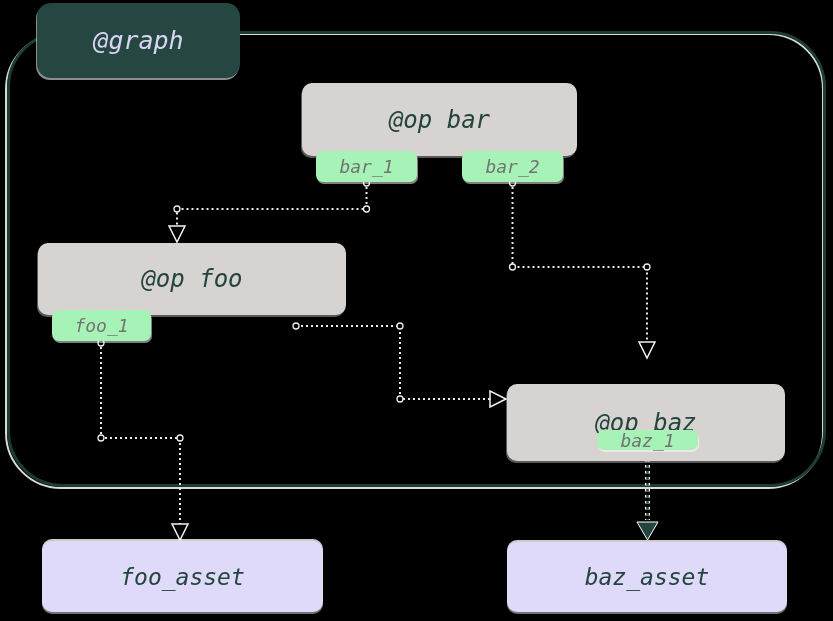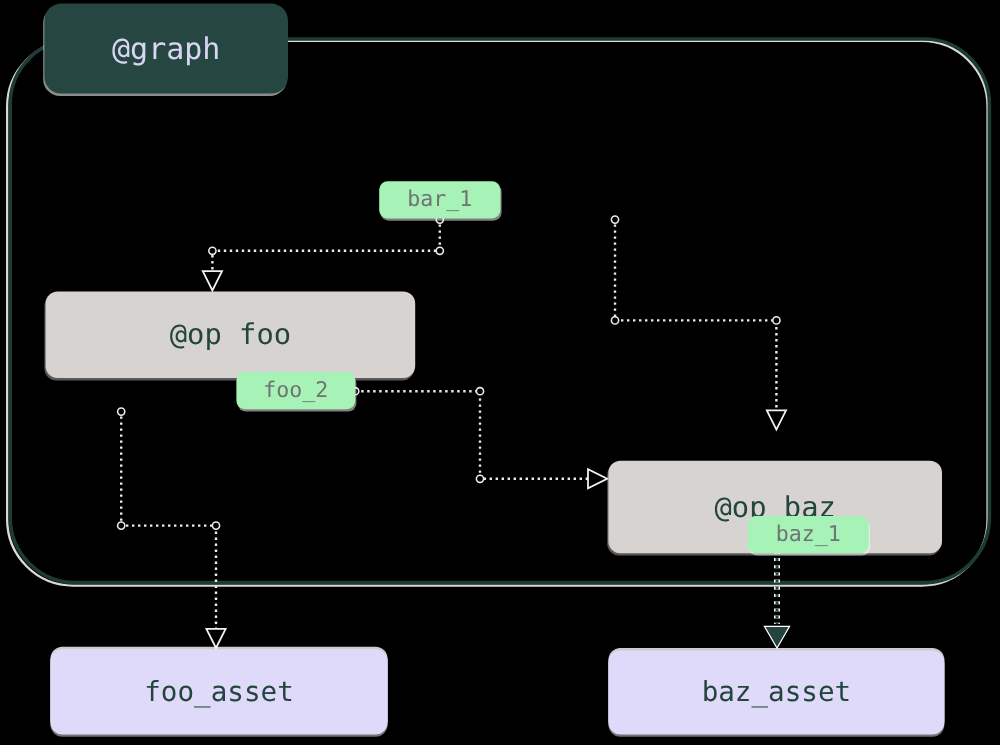--- a/index.html
+++ b/index.html
@@ -4,20 +4,21 @@
 <style>
   * { box-sizing: border-box; margin: 0; padding: 0; }
   html, body { background: #000; }
   body { font-family: "DejaVu Sans Mono", "Liberation Mono", monospace; }
   #canvas {
     position: relative;
     width: 833px;
     height: 621px;
     background: #000;
     overflow: hidden;
+    font-style: italic;
   }
   
   .graph-border-highlight {
     position: absolute;
     left: 5px; top: 33px;
     width: 819px; height: 456px;
     border: 2px solid rgba(255,255,255,0.85);
     border-radius: 56px;
   }
   .graph-border {
@@ -62,21 +63,21 @@
     display: flex; align-items: center; justify-content: center;
     color: #737373;
     font-size: 18px;
     box-shadow: 1px 2px 0 rgba(255,255,255,0.5);
     z-index: 5;
   }
   #tab-bar-1 { left: 316px; top: 151px; width: 101px; height: 31px; }
   #tab-bar-2 { left: 462px; top: 151px; width: 101px; height: 31px; }
   #tab-foo-1 { left: 52px;  top: 310px; width: 99px;  height: 31px; }
   #tab-foo-2 { left: 197px; top: 310px; width: 99px;  height: 31px; }
-  #tab-baz-1 { left: 623px; top: 430px; width: 101px; height: 31px; }
+  #tab-baz-1 { left: 597px; top: 430px; width: 101px; height: 20px; }
   
   .asset-node {
     position: absolute;
     background: #dfdaf9;
     border-radius: 10px;
     display: flex; align-items: center; justify-content: center;
     color: #24453d;
     font-size: 23px;
     box-shadow: 0 -2px 0 rgba(255,255,255,0.8), 0 2px 0 rgba(255,255,255,0.45);
     z-index: 4;
@@ -147,26 +148,30 @@
     <circle class="edge-joint" cx="296" cy="326" r="3"></circle>
     <circle class="edge-joint" cx="400" cy="326" r="3"></circle>
     <circle class="edge-joint" cx="400" cy="399" r="3"></circle>
     <circle class="edge-joint" cx="101" cy="343" r="3"></circle>
     <circle class="edge-joint" cx="101" cy="438" r="3"></circle>
     <circle class="edge-joint" cx="180" cy="438" r="3"></circle>
   </svg>
 
   <div class="graph-label">@graph</div>
 
+  <div class="op-node" id="op-bar">
+    <span>@op bar</span>
+  </div>
   <div class="output-tab" id="tab-bar-1">bar_1</div>
+  <div class="output-tab" id="tab-bar-2">bar_2</div>
 
   <div class="op-node" id="op-foo">
     <span>@op foo</span>
   </div>
-  <div class="output-tab" id="tab-foo-2">foo_2</div>
+  <div class="output-tab" id="tab-foo-1">foo_1</div>
 
   <div class="op-node" id="op-baz">
     <span>@op baz</span>
   </div>
   <div class="output-tab" id="tab-baz-1">baz_1</div>
 
   <div class="asset-node" id="asset-foo">foo_asset</div>
   <div class="asset-node" id="asset-baz">baz_asset</div>
 
 </div>

